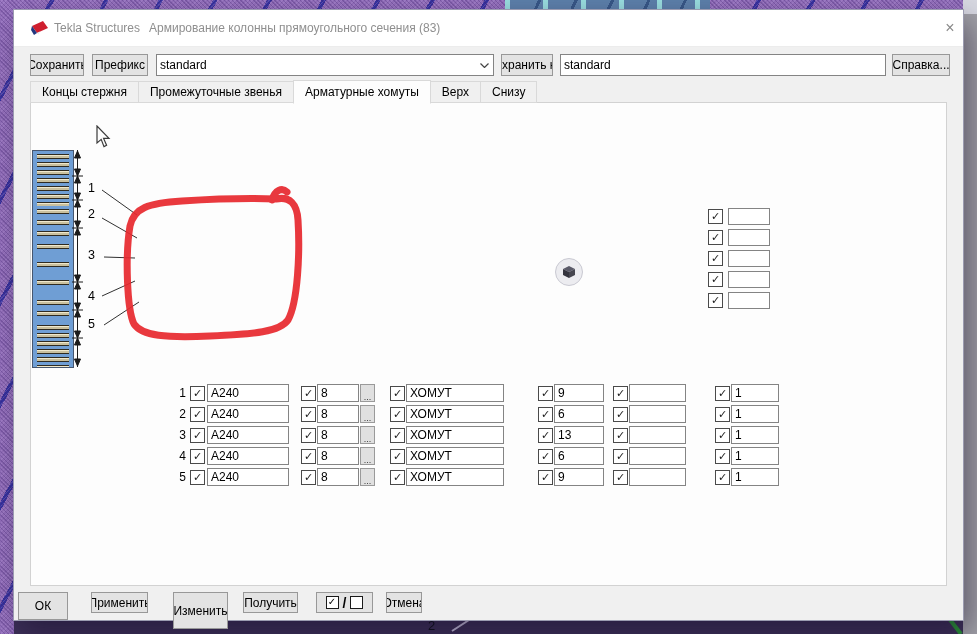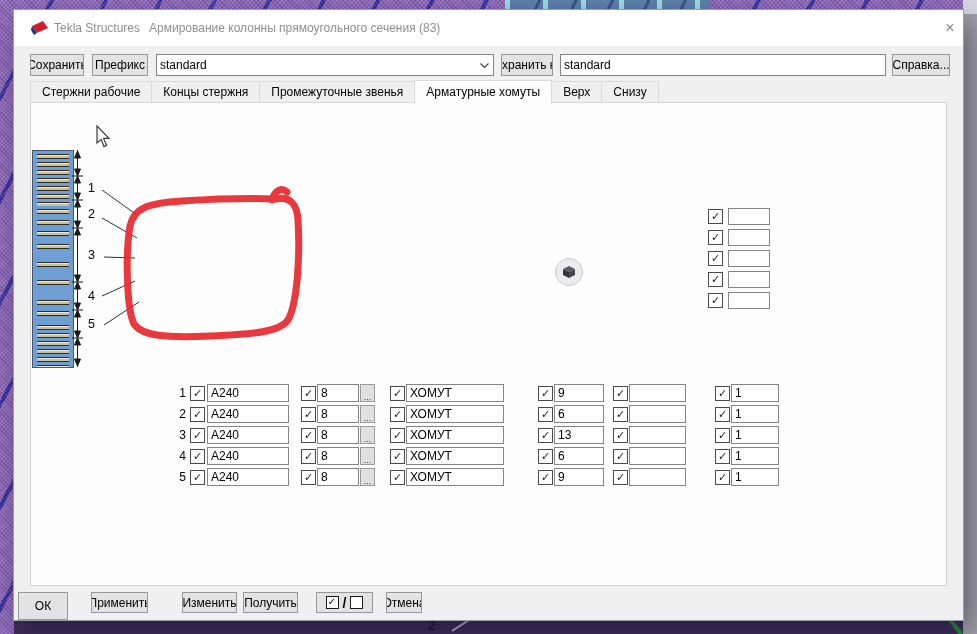--- a/index.html
+++ b/index.html
@@ -123,21 +123,20 @@
     <span>standard</span>
     <svg class="chev" width="9" height="5">
         <polyline points="0.5,0.5 4.5,4.5 8.5,0.5" fill="none" stroke="#444" stroke-width="1.2"></polyline>
       </svg>
   </div>
   <div class="btn" style="left:487px;top:44px;width:52px;height:22px">Сохранить как</div>
   <div class="tf" style="left:546px;top:44px;width:326px;height:22px">standard</div>
   <div class="btn" style="left:878px;top:44px;width:58px;height:22px">Справка...</div>
 
   <div class="tabs">
-    <div class="tab">Стержни рабочие</div>
     <div class="tab">Концы стержня</div>
     <div class="tab">Промежуточные звенья</div>
     <div class="tab active">Арматурные хомуты</div>
     <div class="tab">Верх</div>
     <div class="tab">Снизу</div>
   </div>
 
   <div class="panel"></div>
 
   <div class="col-fig">
@@ -349,21 +348,21 @@
         <div class="tf" style="left:390px;width:50px">9</div>
         <span class="cb" style="left:449px">✓</span>
         <div class="tf" style="left:465px;width:57px"></div>
         <span class="cb" style="left:551px">✓</span>
         <div class="tf" style="left:567px;width:48px">1</div>
       </div>
     </div>
 
   <div class="btn" style="left:4px;top:582px;width:50px;height:28px">ОК</div>
   <div class="btn" style="left:77px;top:582px;width:57px;height:21px">Применить</div>
-  <div class="btn" style="left:168px;top:582px;width:55px;height:21px">Изменить</div>
+  <div class="btn" style="left:159px;top:582px;width:55px;height:37px">Изменить</div>
   <div class="btn" style="left:229px;top:582px;width:55px;height:21px">Получить</div>
   <div class="btn" style="left:302px;top:582px;width:57px;height:21px">
     <span class="mini-cb">✓</span>
     <span class="slash">/</span>
     <span class="mini-cb"></span>
   </div>
   <div class="btn" style="left:372px;top:582px;width:36px;height:21px">Отмена</div>
 
   <svg class="overlay" width="949" height="610">
     <g stroke="#1a1a1a" stroke-width="1" fill="#1a1a1a">

